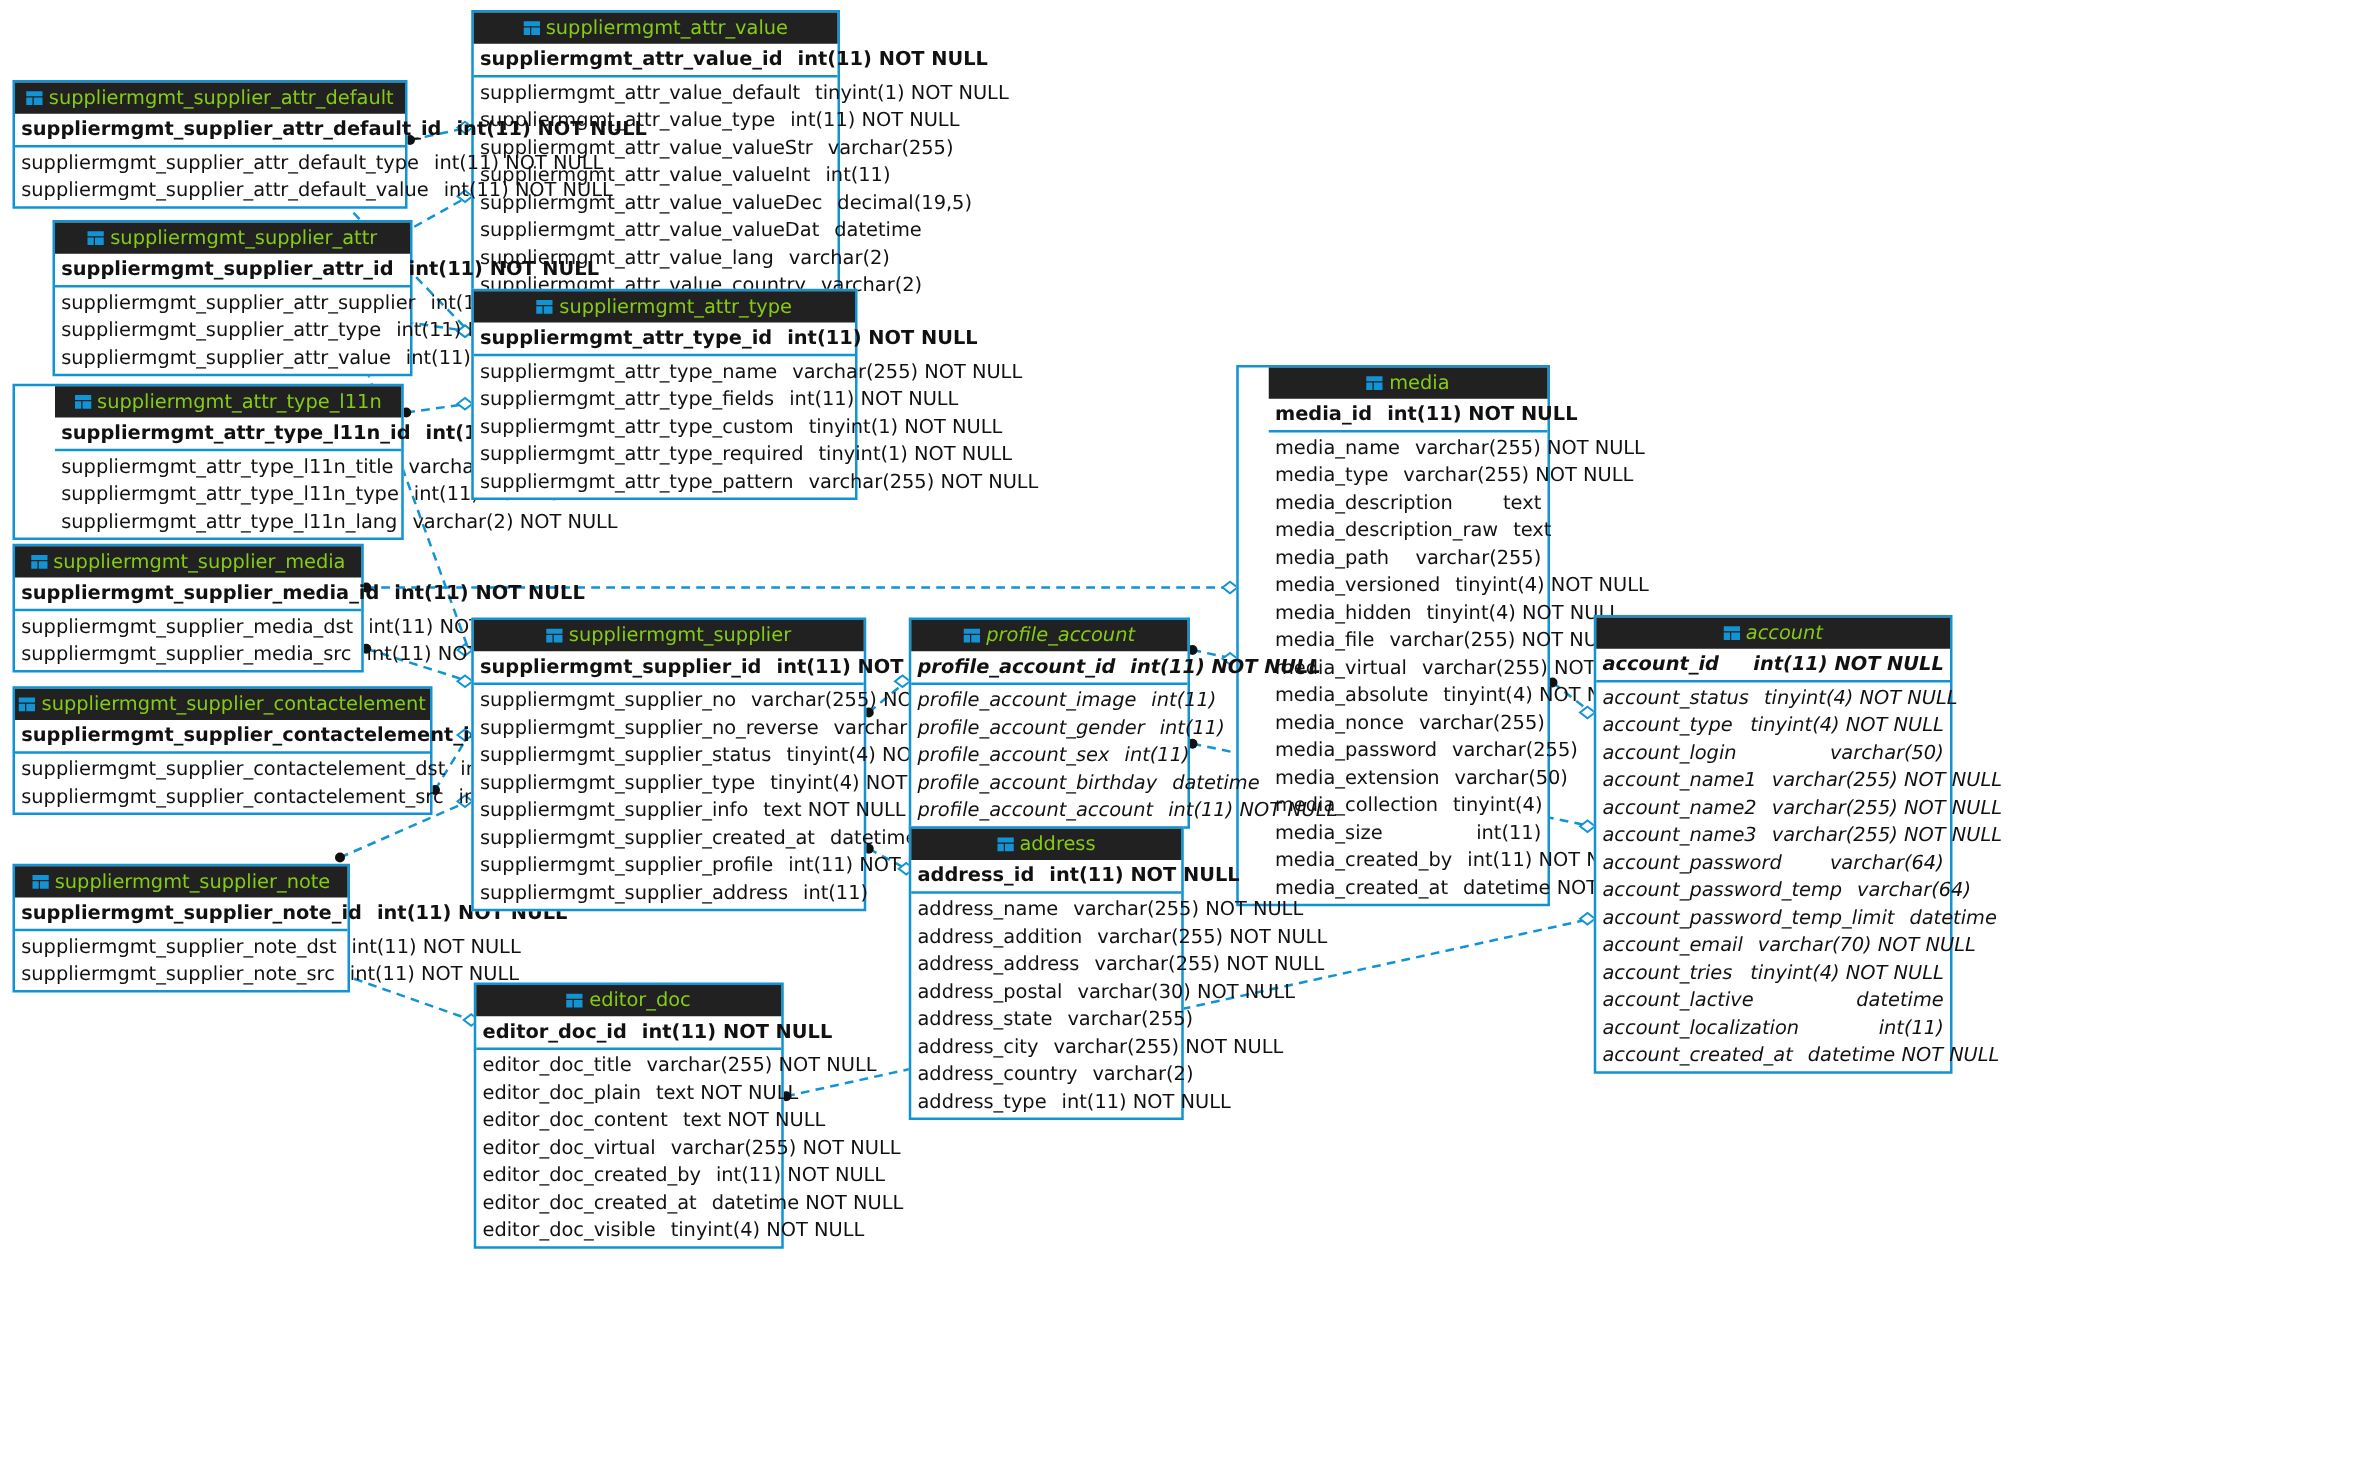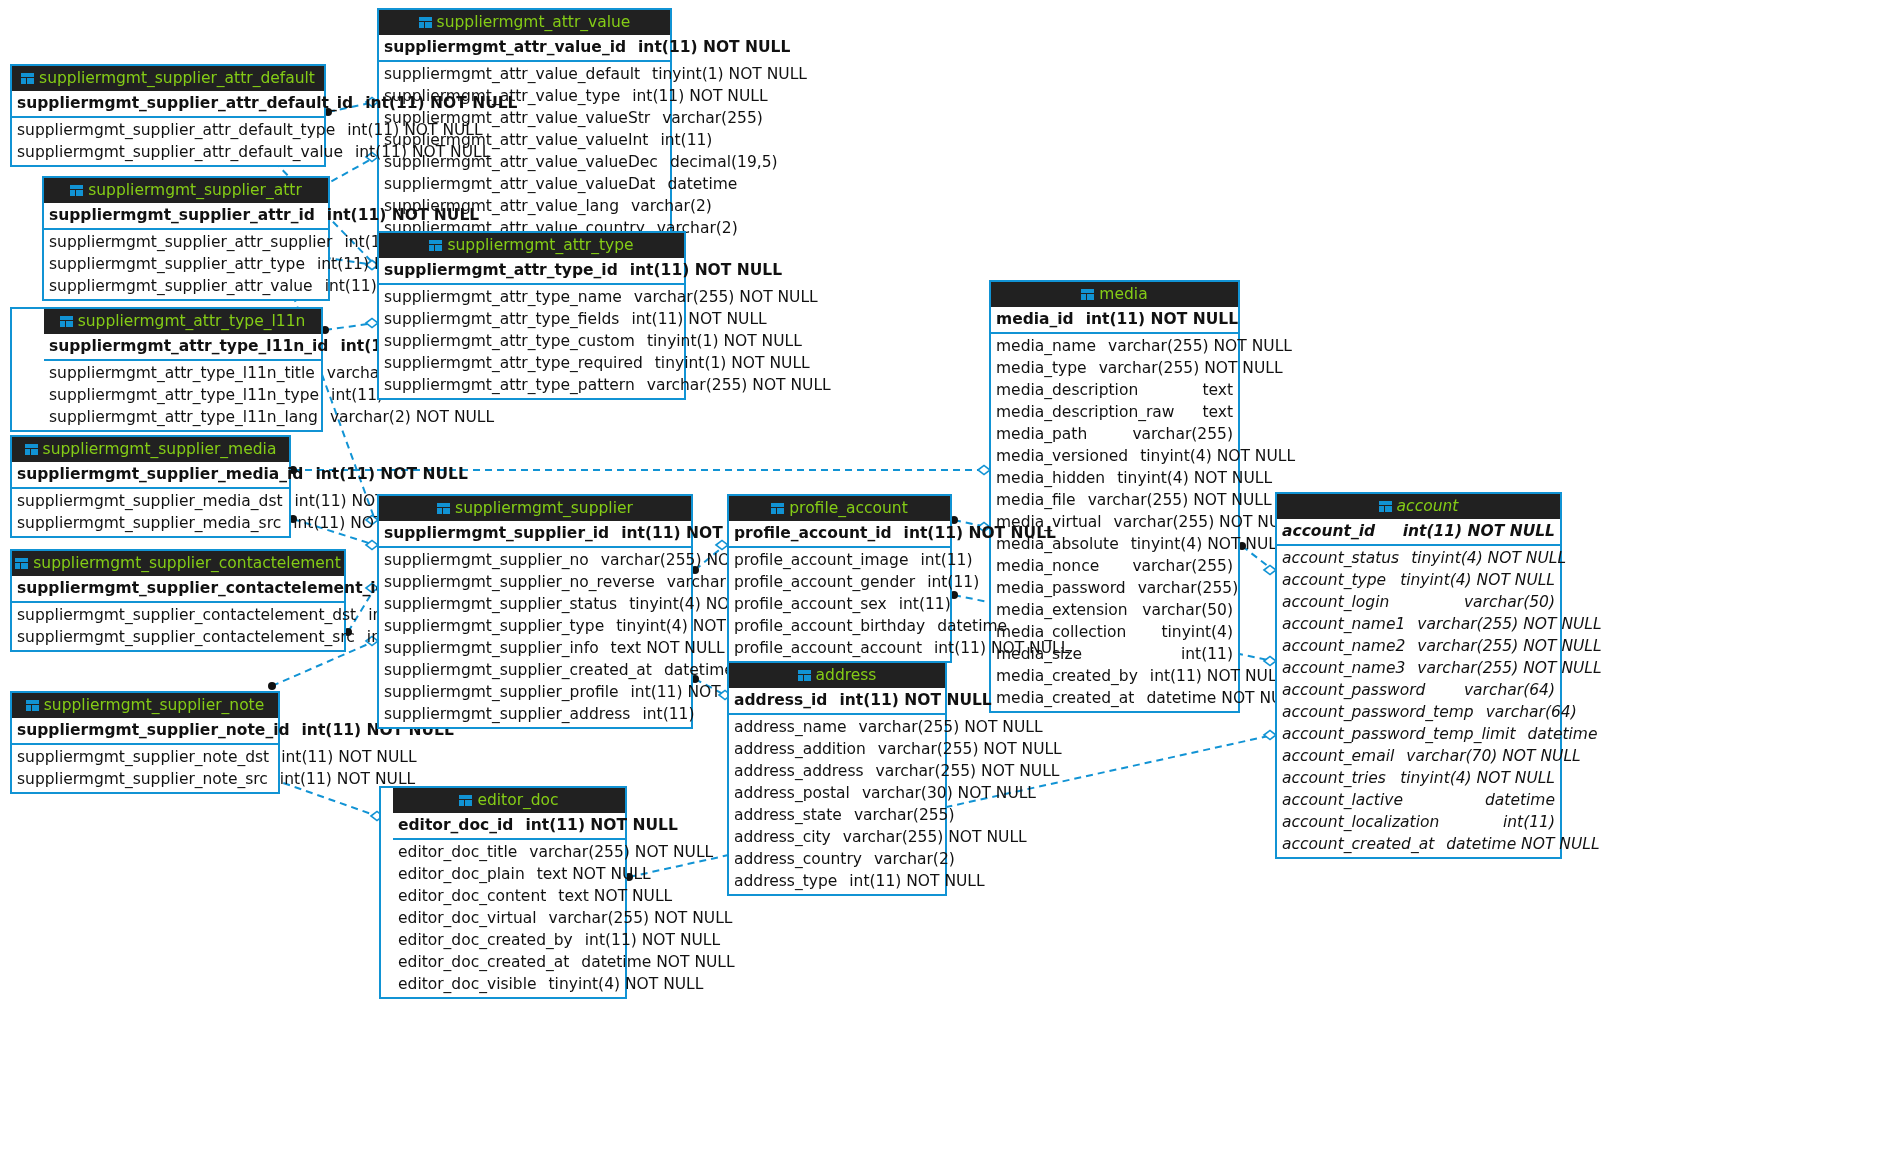--- a/index.html
+++ b/index.html
@@ -249,21 +249,21 @@
           <div class="row">
             <span class="fname">suppliermgmt_attr_type_required</span>
             <span class="ftype">tinyint(1) NOT NULL</span>
           </div>
           <div class="row">
             <span class="fname">suppliermgmt_attr_type_pattern</span>
             <span class="ftype">varchar(255) NOT NULL</span>
           </div>
         </div>
       </div>
-      <div class="entity" style="left: 989px; top: 280px; width: 251px;">
+      <div class="entity" style="left: 989px; top: 292px; width: 251px; padding-left: 24px;">
         <div class="ent-header"><span class="tbl-ico"><i class="r1"></i><i class="r2"></i><i class="r3"></i></span><span>media</span></div>
         <div class="pk-row">
           <div class="row">
             <span class="fname">media_id</span>
             <span class="ftype">int(11) NOT NULL</span>
           </div>
         </div>
         <div class="body-rows">
           <div class="row">
             <span class="fname">media_name</span>
@@ -495,21 +495,21 @@
           <div class="row">
             <span class="fname">suppliermgmt_supplier_profile</span>
             <span class="ftype">int(11) NOT NULL</span>
           </div>
           <div class="row">
             <span class="fname">suppliermgmt_supplier_address</span>
             <span class="ftype">int(11)</span>
           </div>
         </div>
       </div>
-      <div class="entity" style="left: 727px; top: 494px; width: 225px;">
+      <div class="entity" style="left: 727px; top: 494px; width: 225px; font-style: italic;">
         <div class="ent-header"><span class="tbl-ico"><i class="r1"></i><i class="r2"></i><i class="r3"></i></span><span>profile_account</span></div>
         <div class="pk-row">
           <div class="row">
             <span class="fname">profile_account_id</span>
             <span class="ftype">int(11) NOT NULL</span>
           </div>
         </div>
         <div class="body-rows">
           <div class="row">
             <span class="fname">profile_account_image</span>
@@ -569,21 +569,21 @@
           <div class="row">
             <span class="fname">address_country</span>
             <span class="ftype">varchar(2)</span>
           </div>
           <div class="row">
             <span class="fname">address_type</span>
             <span class="ftype">int(11) NOT NULL</span>
           </div>
         </div>
       </div>
-      <div class="entity" style="left: 379px; top: 786px; width: 248px; padding-left: 12px;">
+      <div class="entity" style="left: 379px; top: 786px; width: 248px;">
         <div class="ent-header"><span class="tbl-ico"><i class="r1"></i><i class="r2"></i><i class="r3"></i></span><span>editor_doc</span></div>
         <div class="pk-row">
           <div class="row">
             <span class="fname">editor_doc_id</span>
             <span class="ftype">int(11) NOT NULL</span>
           </div>
         </div>
         <div class="body-rows">
           <div class="row">
             <span class="fname">editor_doc_title</span>

